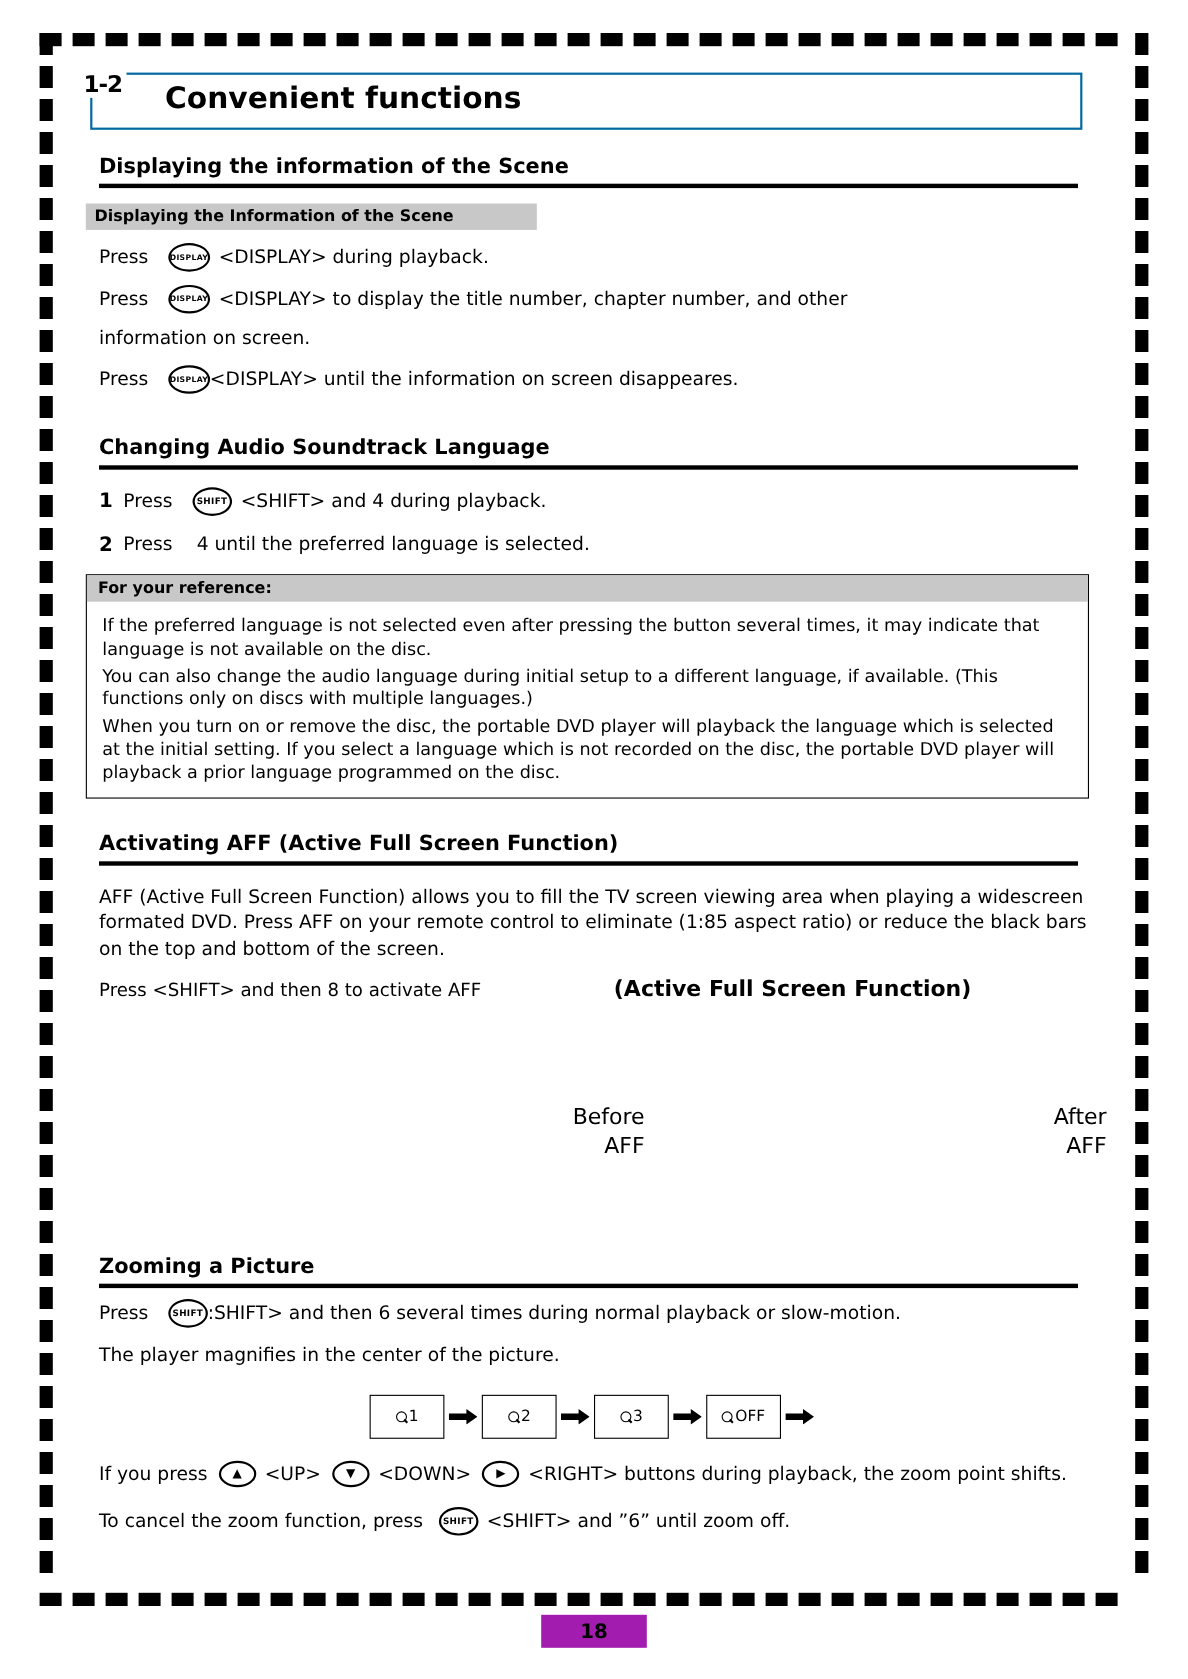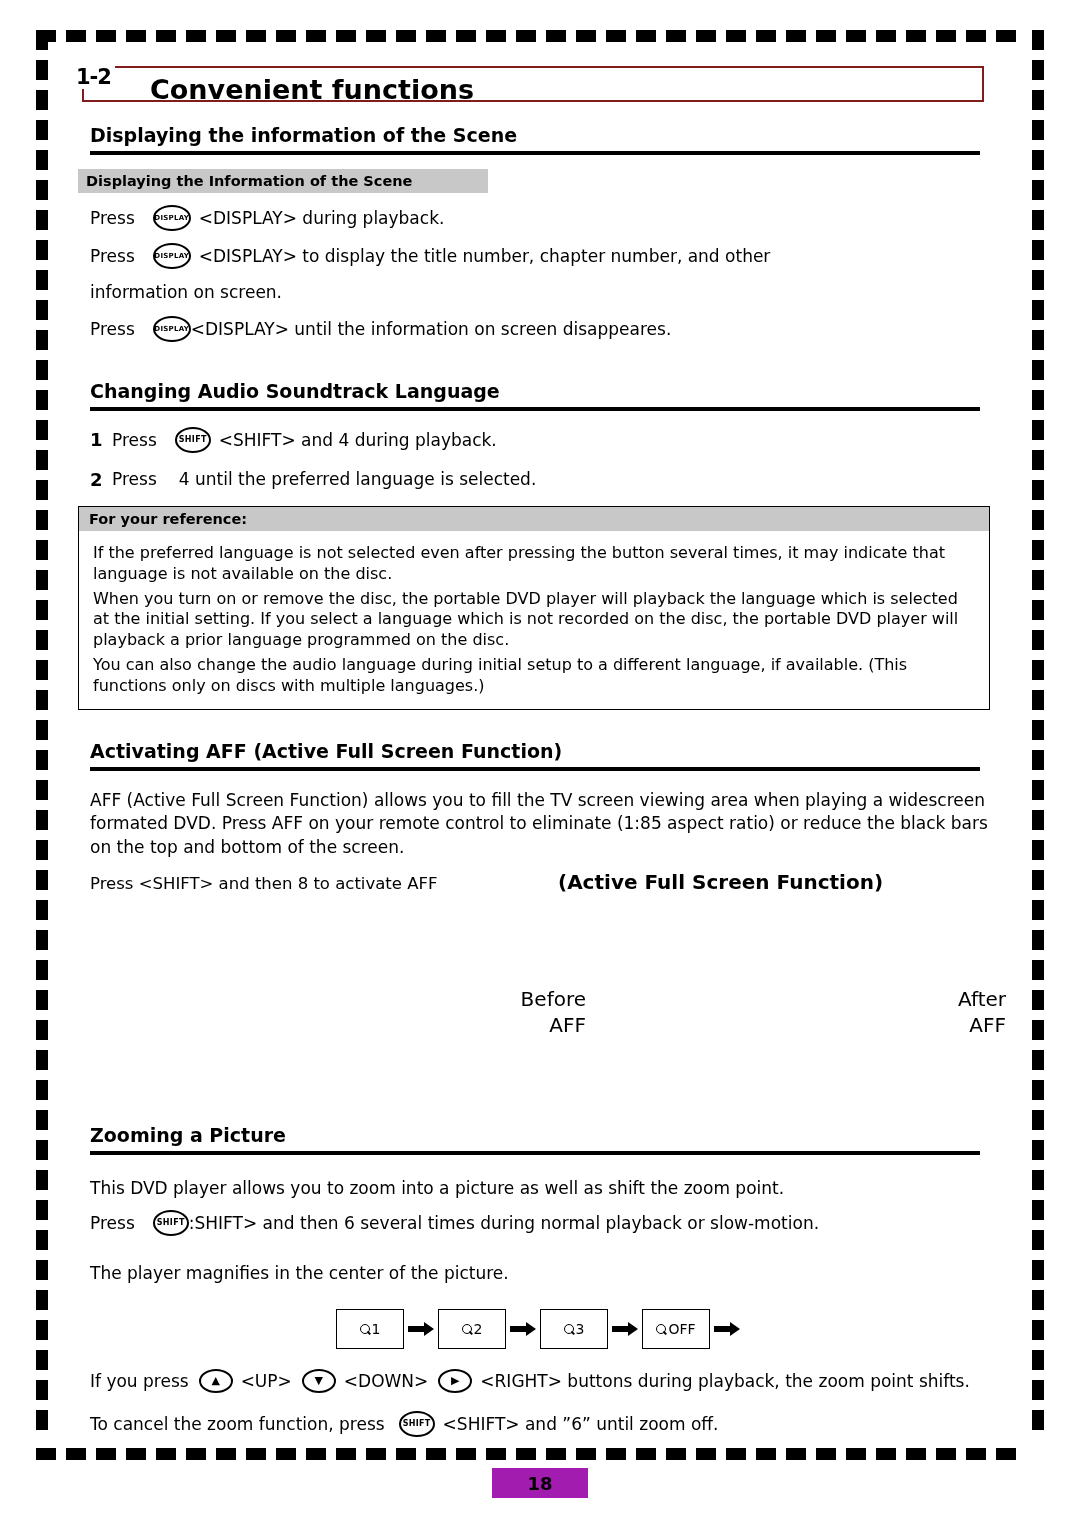--- a/index.html
+++ b/index.html
@@ -44,22 +44,22 @@
     top: 50px;
     width: 960px;
     height: 1390px;
   }
 
   
   .title-bar {
     position: relative;
     margin: 16px 0 0 22px;
     width: 902px;
-    height: 36px;
-    border: 2px solid #7f1d1d;
+    height: 52px;
+    border: 2px solid #0369a1;
     box-sizing: border-box;
   }
   .title-num {
     position: absolute;
     left: -12px;
     top: -3px;
     background: #fff;
     font-size: 21px;
     font-weight: bold;
     letter-spacing: -1px;
@@ -473,22 +473,22 @@
     <span class="num">2</span>
     <span>Press</span>
     <span style="width:22px"></span>
     <span>4   until the preferred language is selected.</span>
   </div>
 
   <div class="ref-box">
     <div class="ref-title">For your reference:</div>
     <div class="ref-body">
       <p>If the preferred language is not selected even after pressing the button several times, it may indicate that language is not available on the disc.</p>
+      <p>You can also change the audio language during initial setup to a different language, if available. (This functions only on discs with multiple languages.)</p>
       <p>When you turn on or remove the disc, the portable DVD player will playback the language which is selected at the initial setting. If you select a language which is not recorded on the disc, the portable DVD player will playback a prior language programmed on the disc.</p>
-      <p>You can also change the audio language during initial setup to a different language, if available. (This functions only on discs with multiple languages.)</p>
     </div>
   </div>
 
   <h2 class="section" style="margin-top:30px">Activating AFF (Active Full Screen Function)</h2>
 
   <div class="body-text">AFF (Active Full Screen Function) allows you to fill the TV screen viewing area when playing a widescreen formated DVD. Press AFF on your remote control to eliminate (1:85 aspect ratio) or reduce the black bars on the top and bottom of the screen.</div>
 
   <div class="aff-row">
     <span class="aff-left">Press &lt;SHIFT&gt; and then  8  to activate AFF</span>
     <span class="aff-right">(Active Full Screen Function)</span>
@@ -500,30 +500,29 @@
       <div>AFF</div>
     </div>
     <div class="ba-col">
       <div>After</div>
       <div>AFF</div>
     </div>
   </div>
 
   <h2 class="section" style="margin-top:86px">Zooming a Picture</h2>
 
-  <div class="para" style="margin-top:22px">This DVD player allows you to zoom into a picture as well as shift the zoom point.</div>
 
   <div class="row" style="margin-top:10px">
     <span class="lbl">Press</span>
     <span style="width:18px"></span>
     <span class="key shift">SHIFT</span>
     <span>:SHIFT&gt; and then  6   several times during normal playback or slow-motion.</span>
   </div>
 
-  <div class="para" style="margin-top:26px">The player magnifies in the center of the picture.</div>
+  <div class="para" style="margin-top:14px">The player magnifies in the center of the picture.</div>
 
   <div class="zoom-chain">
     <div class="zbox">
       <span class="mag"></span>
         <span>1</span>
     </div>
     <div class="arrow-ico">
       <svg width="26" height="14" viewBox="0 0 26 14">
           <path d="M0 4 h16 V0 l10 7 -10 7 V10 H0 Z" fill="#000"></path>
         </svg>

